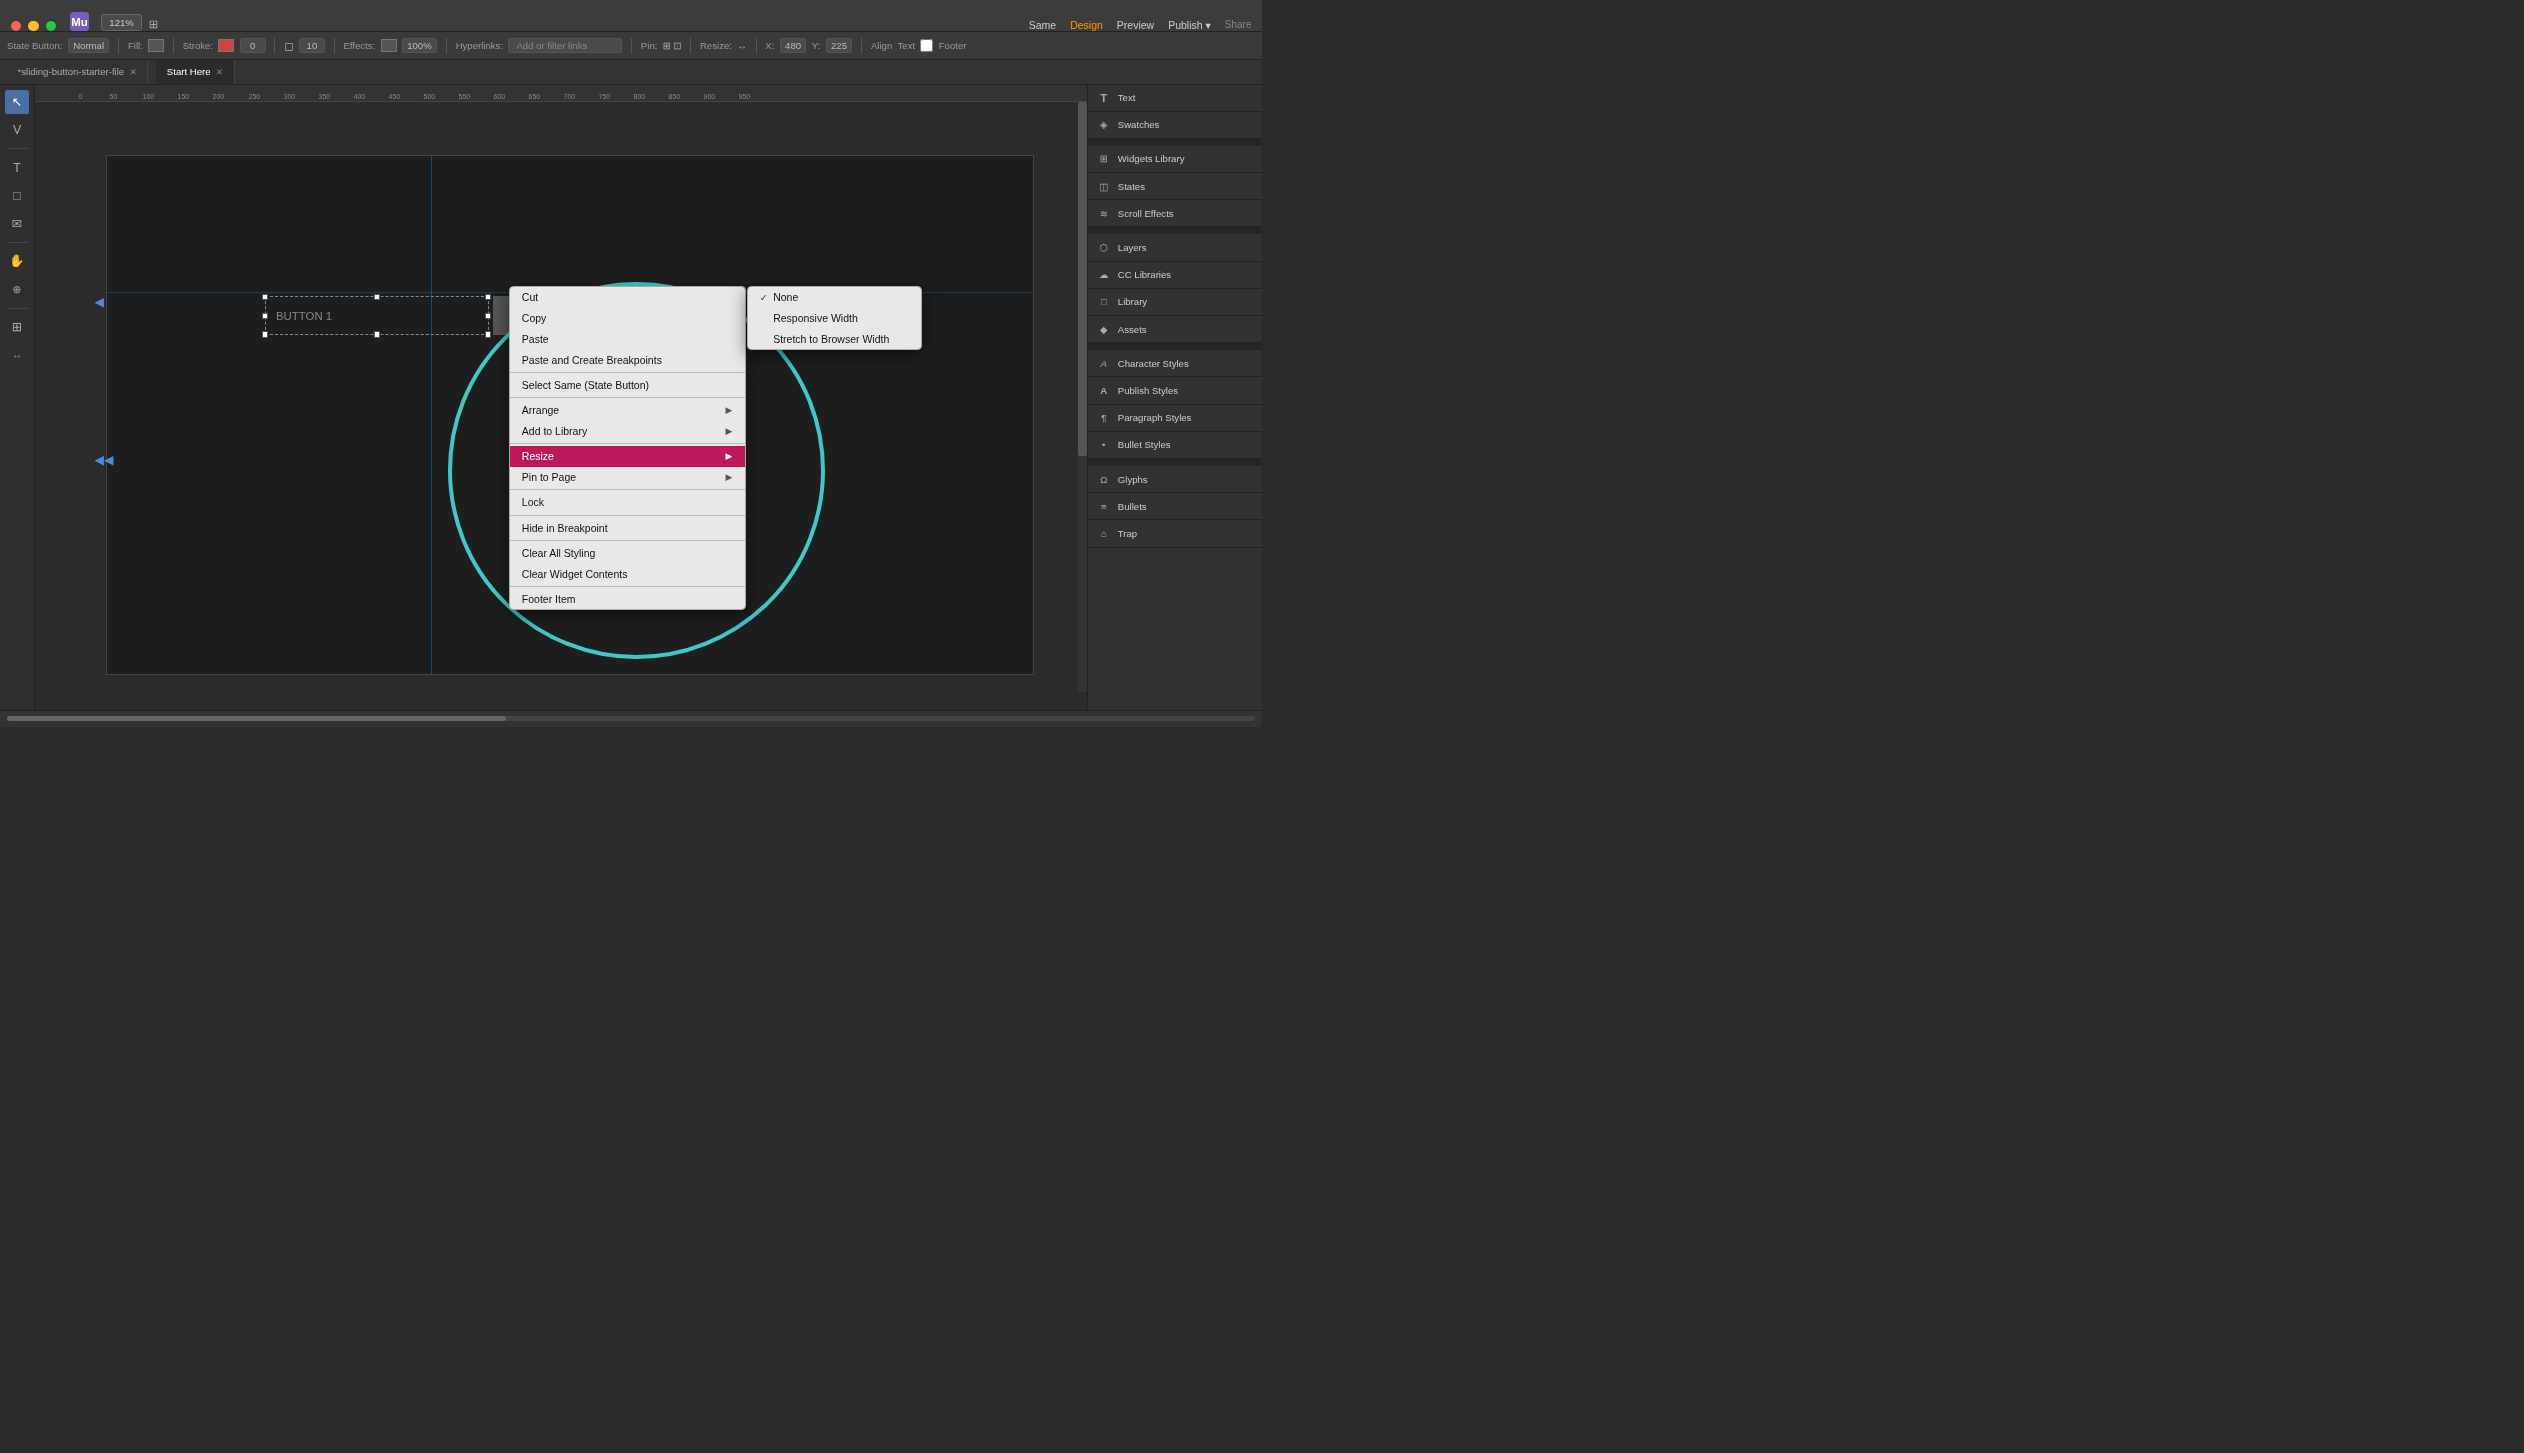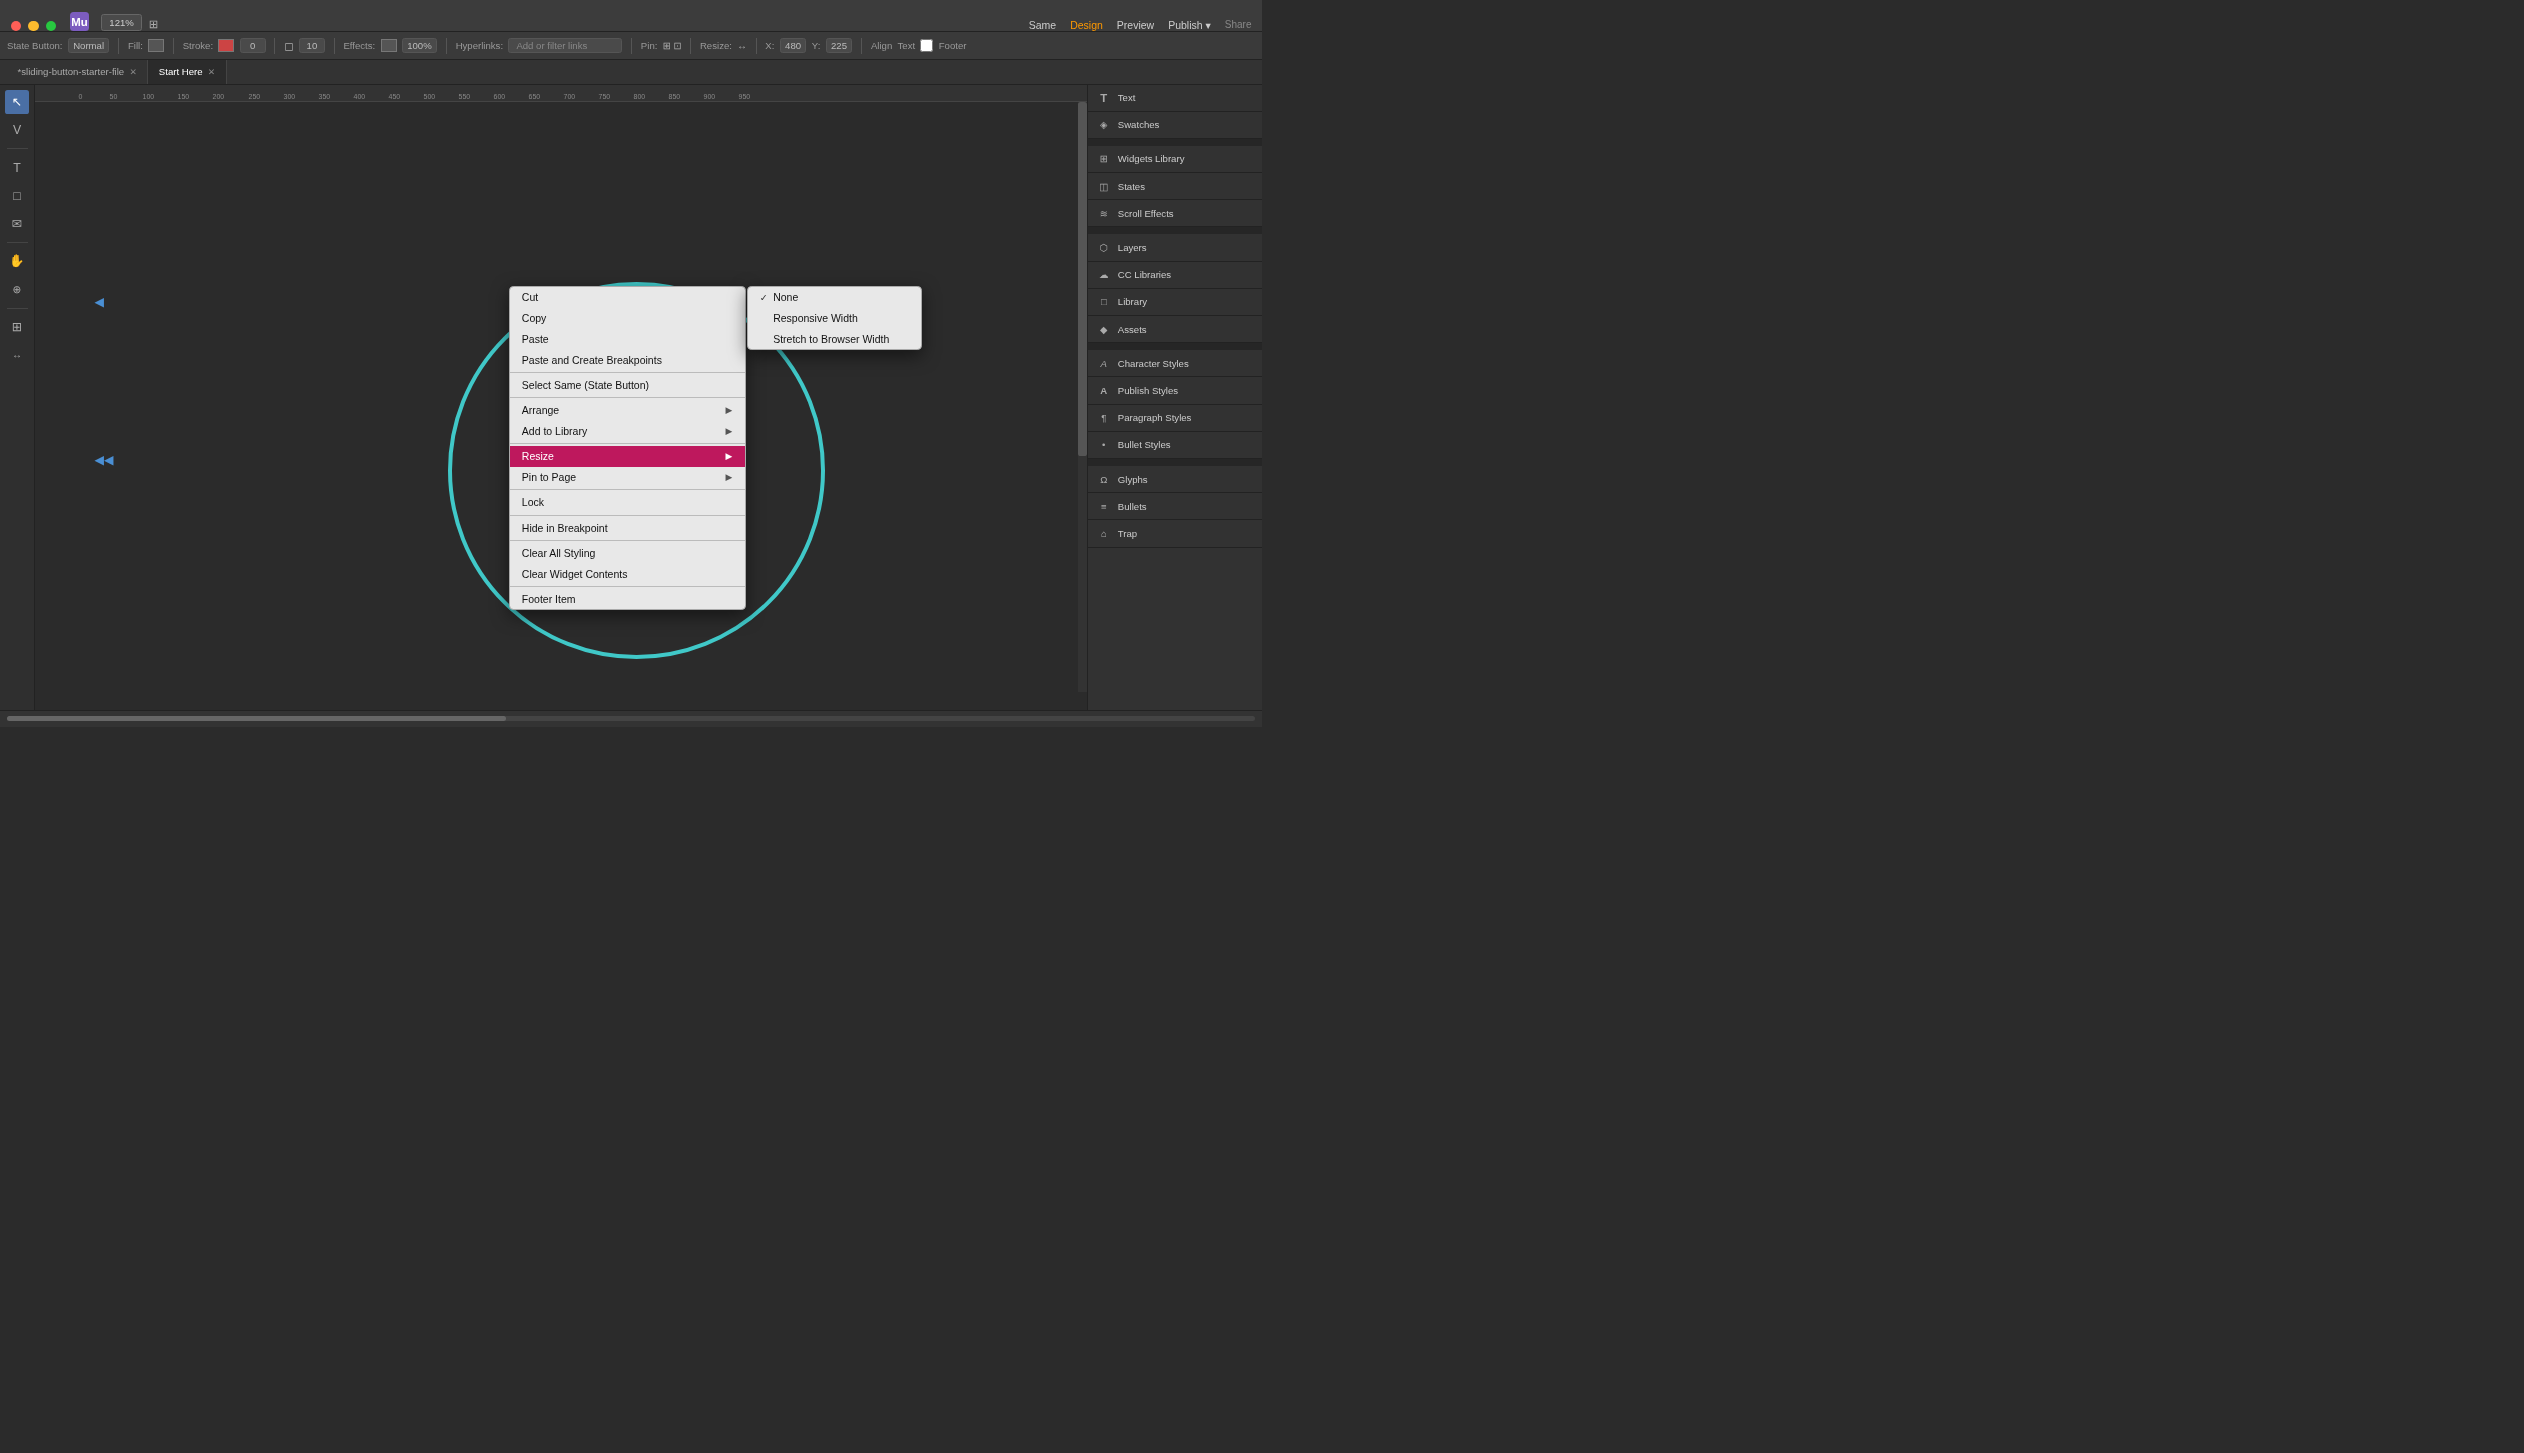--- a/index.html
+++ b/index.html
@@ -46,21 +46,21 @@
     .toolbar-stroke-box { width: 16px; height: 12.3px; background: #c44; border: 0.9px solid #777; display: inline-block; vertical-align: middle; }
     .toolbar-checkbox { accent-color: #888; }
 
     
     #tabs-bar {
       height: 24.5px;
       background: #333;
       display: flex;
       align-items: center;
       padding: 0 7px;
-      gap: 0;
+      gap: 8px;
       border-bottom: 0.9px solid #222;
     }
     .tab {
       height: 24.5px;
       padding: 0 10.5px;
       display: flex;
       align-items: center;
       gap: 5.3px;
       font-size: 9.6px;
       color: #aaa;
@@ -435,20 +435,42 @@
         <span style="font-size:7px;color:#888;">0</span>
         <span style="font-size:7px;color:#888;">4</span>
         <span style="font-size:7px;color:#888;">0</span>
         <span style="font-size:7px;color:#888;">5</span>
         <span style="font-size:7px;color:#888;">0</span>
       </div>
 
       <div id="canvas">
 
 
+        <div id="page-content">
+
+          <div id="btn-widget">
+
+            <span class="sel-handle" style="top:-3.5px;left:-3.5px;"></span>
+            <span class="sel-handle" style="top:-3.5px;left:50%;transform:translateX(-50%);"></span>
+            <span class="sel-handle" style="top:-3.5px;right:-3.5px;"></span>
+            <span class="sel-handle" style="top:50%;transform:translateY(-50%);left:-3.5px;"></span>
+            <span class="sel-handle" style="top:50%;transform:translateY(-50%);right:-3.5px;"></span>
+            <span class="sel-handle" style="bottom:-3.5px;left:-3.5px;"></span>
+            <span class="sel-handle" style="bottom:-3.5px;left:50%;transform:translateX(-50%);"></span>
+            <span class="sel-handle" style="bottom:-3.5px;right:-3.5px;"></span>
+            <span id="btn-widget-label">BUTTON 1</span>
+          </div>
+
+          <div id="lorem-widget">
+            <span id="lorem-label">Lorem Ipsum</span>
+          </div>
+
+          <div style="position:absolute;top:0;left:324px;width:0.9px;height:100%;background:rgba(0,150,255,0.4);"></div>
+          <div style="position:absolute;top:136px;left:0;width:100%;height:0.9px;background:rgba(0,150,255,0.3);"></div>
+        </div>
 
         <div style="position:absolute;top:193px;left:42px;color:#4a8fd4;font-size:12.3px;">◀</div>
         <div style="position:absolute;top:351px;left:42px;color:#4a8fd4;font-size:12.3px;">◀◀</div>
       </div>
 
       <div id="circle-highlight"></div>
 
       <div id="context-menu">
         <div class="cm-item">
           <span>Cut</span>

